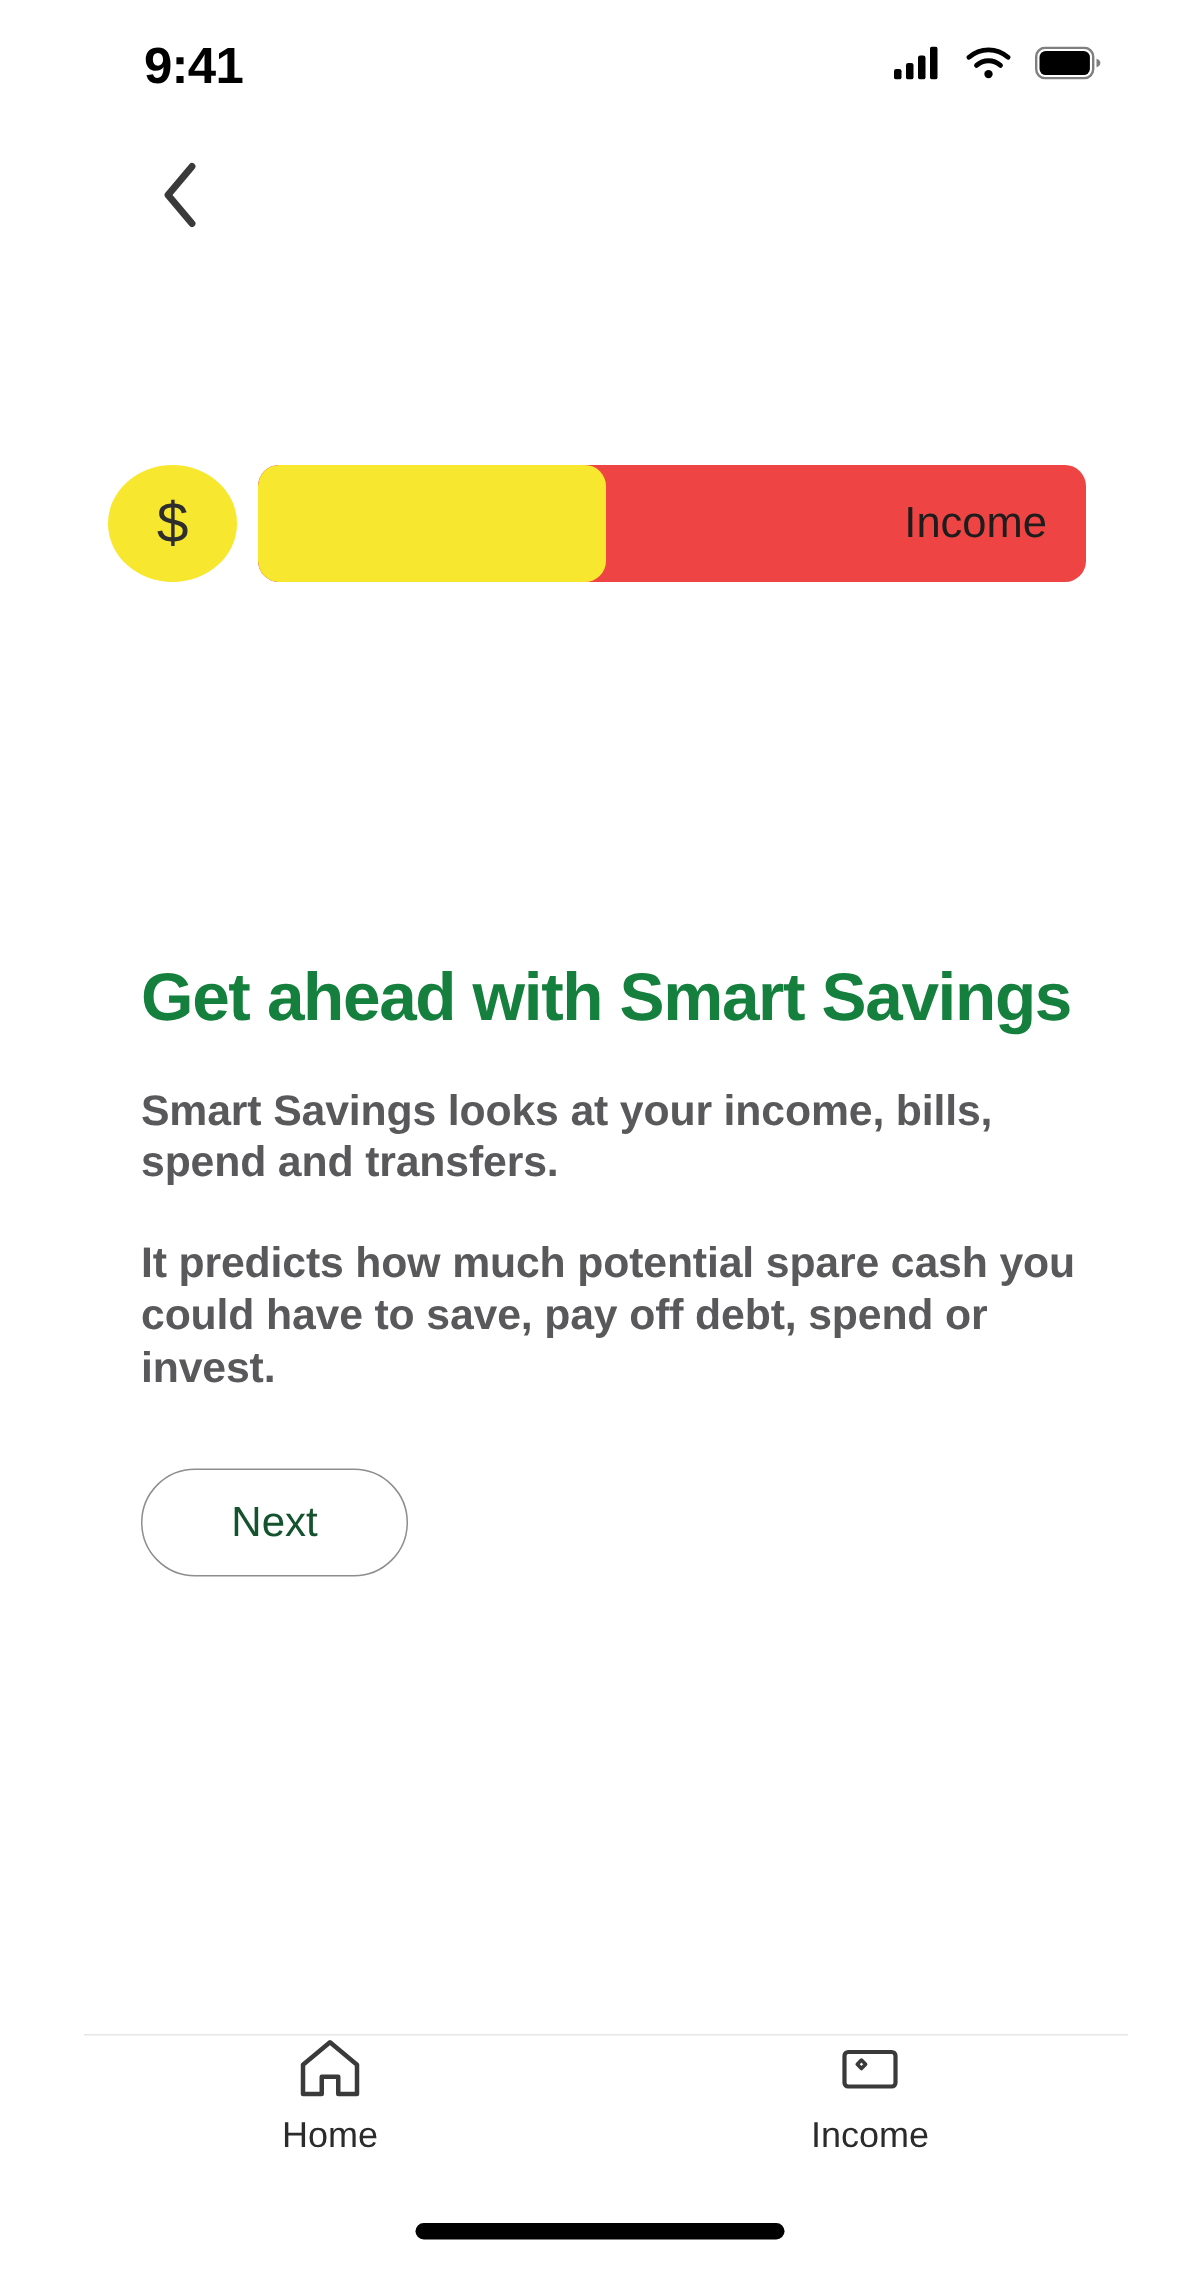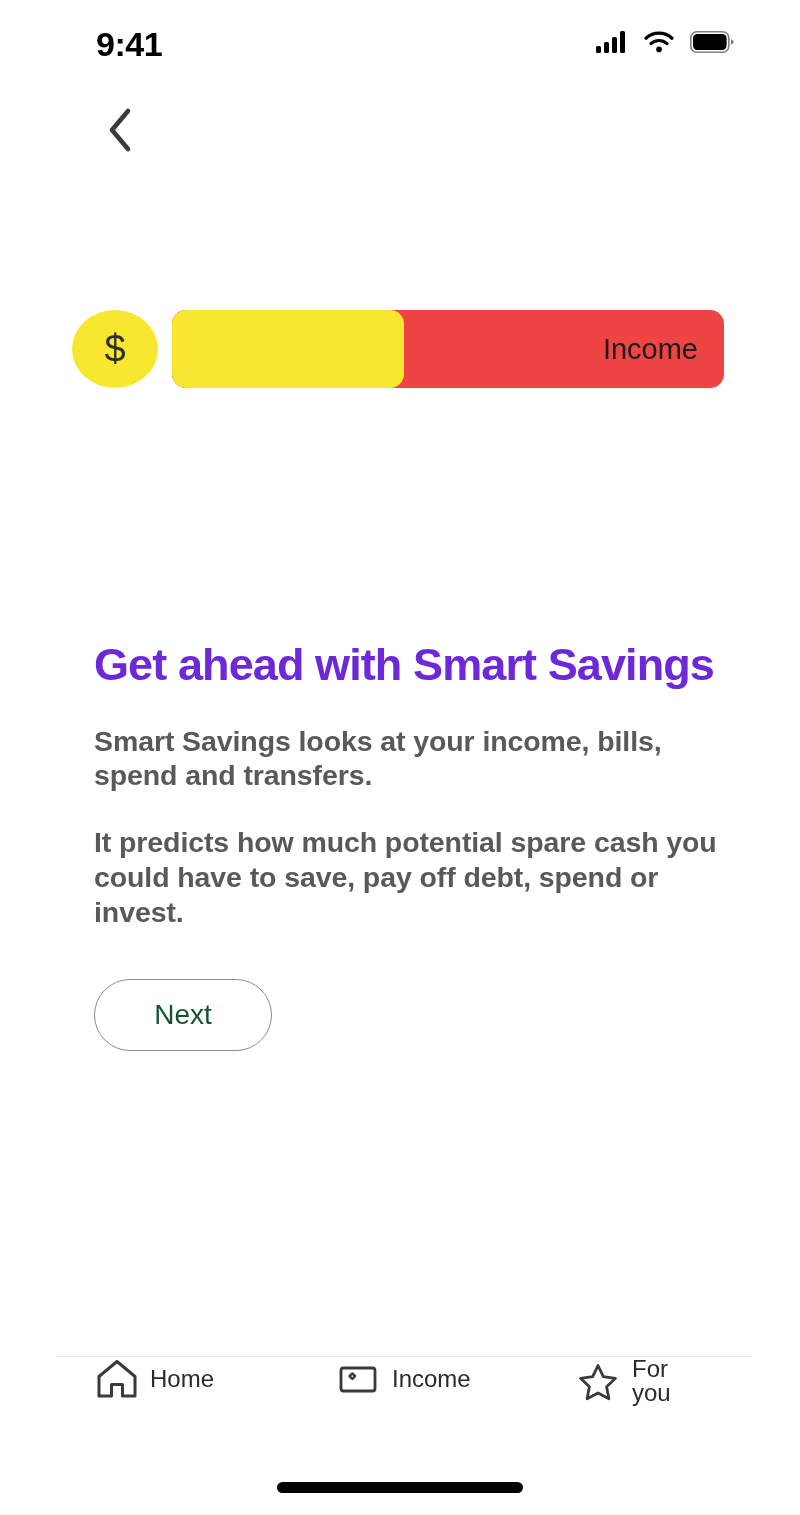--- a/index.html
+++ b/index.html
@@ -123,21 +123,21 @@
   
   .content {
     position: absolute;
     top: 640px;
     left: 94px;
     width: 628px;
   }
   .headline {
     font-size: 45px;
     font-weight: 700;
-    color: #6d28d9;
+    color: #15803d;
     letter-spacing: -0.9px;
     line-height: 1.1;
     margin-bottom: 34px;
   }
   .para {
     font-size: 28.5px;
     color: #59595b;
     line-height: 1.22;
     margin-bottom: 32px;
     letter-spacing: -0.1px;
@@ -177,21 +177,21 @@
     width: 800px;
     height: 102px;
     display: flex;
     align-items: flex-start;
     justify-content: space-around;
     padding: 0 40px;
   }
   .nav-item {
     width: 130px;
     display: flex;
-    flex-direction: row;
+    flex-direction: column;
     align-items: center;
     gap: 11px;
     cursor: pointer;
   }
   .nav-icon {
     height: 44px;
     display: flex;
     align-items: center;
     justify-content: center;
   }
@@ -289,25 +289,17 @@
     <div class="nav-item">
       <span class="nav-icon">
         <svg width="46" height="42" viewBox="0 0 46 42">
           <rect x="6" y="10" width="34" height="23" rx="2.5" fill="none" stroke="#3a3a3a" stroke-width="2.8"></rect>
           <path d="M14.5 18.2l2.8-2.8 2.8 2.8-2.8 2.8z" fill="none" stroke="#3a3a3a" stroke-width="2.4" stroke-linejoin="round"></path>
         </svg>
       </span>
       <span class="nav-label">Income</span>
     </div>
 
-    <div class="nav-item">
-      <span class="nav-icon">
-        <svg width="46" height="42" viewBox="0 0 46 42">
-          <path d="M23 5.5l5.3 11.2 12.2 1.6-8.9 8.4 2.3 12.1L23 32.9l-10.9 5.9 2.3-12.1-8.9-8.4 12.2-1.6z" fill="none" stroke="#3a3a3a" stroke-width="2.8" stroke-linejoin="round"></path>
-        </svg>
-      </span>
-      <span class="nav-label">For you</span>
-    </div>
 
   </nav>
 
   <div class="home-indicator"></div>
 </div>
 
 </body></html>

